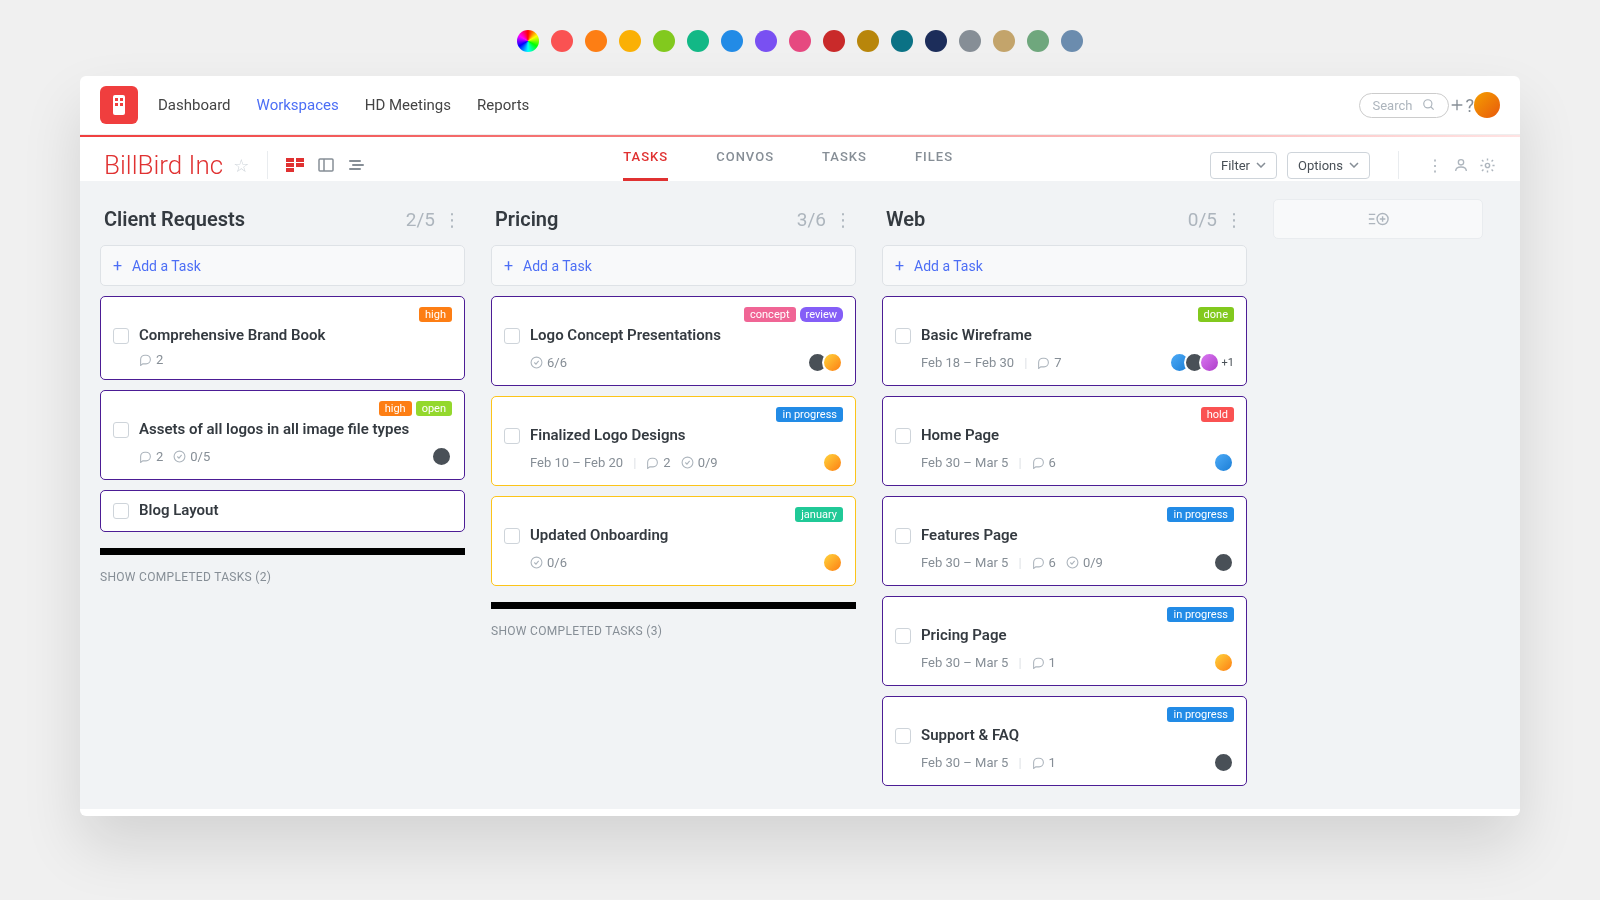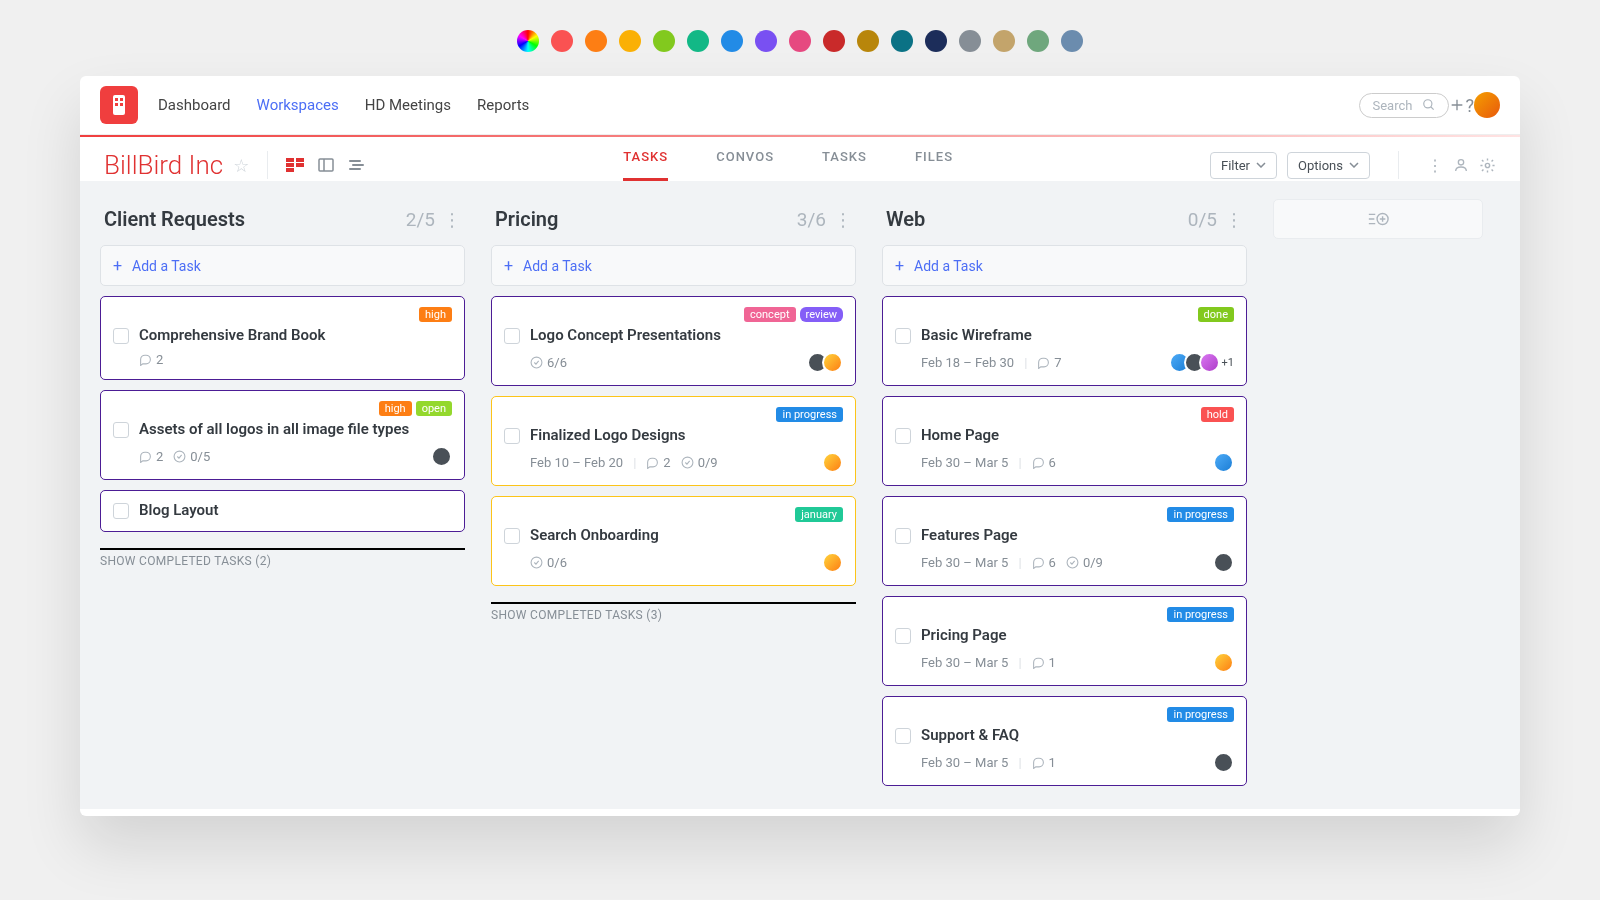--- a/index.html
+++ b/index.html
@@ -54,21 +54,21 @@
 .card-body { display:flex; align-items:flex-start; gap:10px; }
 .checkbox { width:16px; height:16px; border:1.5px solid #ced4da; border-radius:3px; margin-top:2px; flex-shrink:0; cursor:pointer; }
 .task-title { font-size:15px; font-weight:600; color:#343a40; }
 .meta-row { display:flex; align-items:center; gap:10px; margin-top:8px; margin-left:26px; font-size:13px; color:#868e96; }
 .meta-item { display:flex; align-items:center; gap:4px; }
 .avatars { margin-left:auto; display:flex; }
 .mini-av { width:21px; height:21px; border-radius:50%; border:2px solid #fff; margin-left:-6px; }
 .mini-av.a1{background:linear-gradient(135deg,#ffd43b,#fd7e14);} .mini-av.a2{background:linear-gradient(135deg,#4dabf7,#1c7ed6);} .mini-av.a3{background:linear-gradient(135deg,#da77f2,#ae3ec9);} .mini-av.a4{background:#495057;}
 .more-av { font-size:11px; color:#495057; margin-left:2px; align-self:center;}
 .sep { color:#dee2e6; }
-.show-completed { color:#868e96; font-size:12px; margin-top:16px; padding-top:4px; border-top:2px solid #000000; letter-spacing:0.3px; }
+.show-completed { color:#868e96; font-size:12px; margin-top:16px; padding-top:15px; border-top:7px solid #000000; letter-spacing:0.3px; }
 .add-column { width:210px; background:#f8f9fa; border:1px solid #e9ecef; border-radius:5px; height:40px; display:flex; align-items:center; justify-content:center; cursor:pointer; color:#adb5bd; }
 svg { display:block; }
 </style>
 </head>
 <body>
 
 <div class="color-row" id="color-row">
     <div class="color-dot" style="background: conic-gradient(red, yellow, lime, cyan, blue, magenta, red);"></div>
     <div class="color-dot" style="background: rgb(250, 82, 82);"></div>
     <div class="color-dot" style="background: rgb(253, 126, 20);"></div>
@@ -306,21 +306,21 @@
             </div>
           </div>
         </div>
         <div class="card hl-orange">
           <div class="tag-row">
             <span class="tag january">january</span>
           </div>
           <div class="card-body">
             <div class="checkbox"></div>
             <div style="flex:1">
-              <div class="task-title">Search Onboarding</div>
+              <div class="task-title">Updated Onboarding</div>
             </div>
           </div>
           <div class="meta-row">
             <span class="meta-item"><svg width="13" height="13" viewBox="0 0 24 24" fill="none" stroke="#adb5bd" stroke-width="2">
                 <circle cx="12" cy="12" r="10"></circle>
                 <path d="M8 12l3 3 5-6"></path>
               </svg>0/6</span>
             <div class="avatars">
               <span class="mini-av a1"></span>
             </div>

